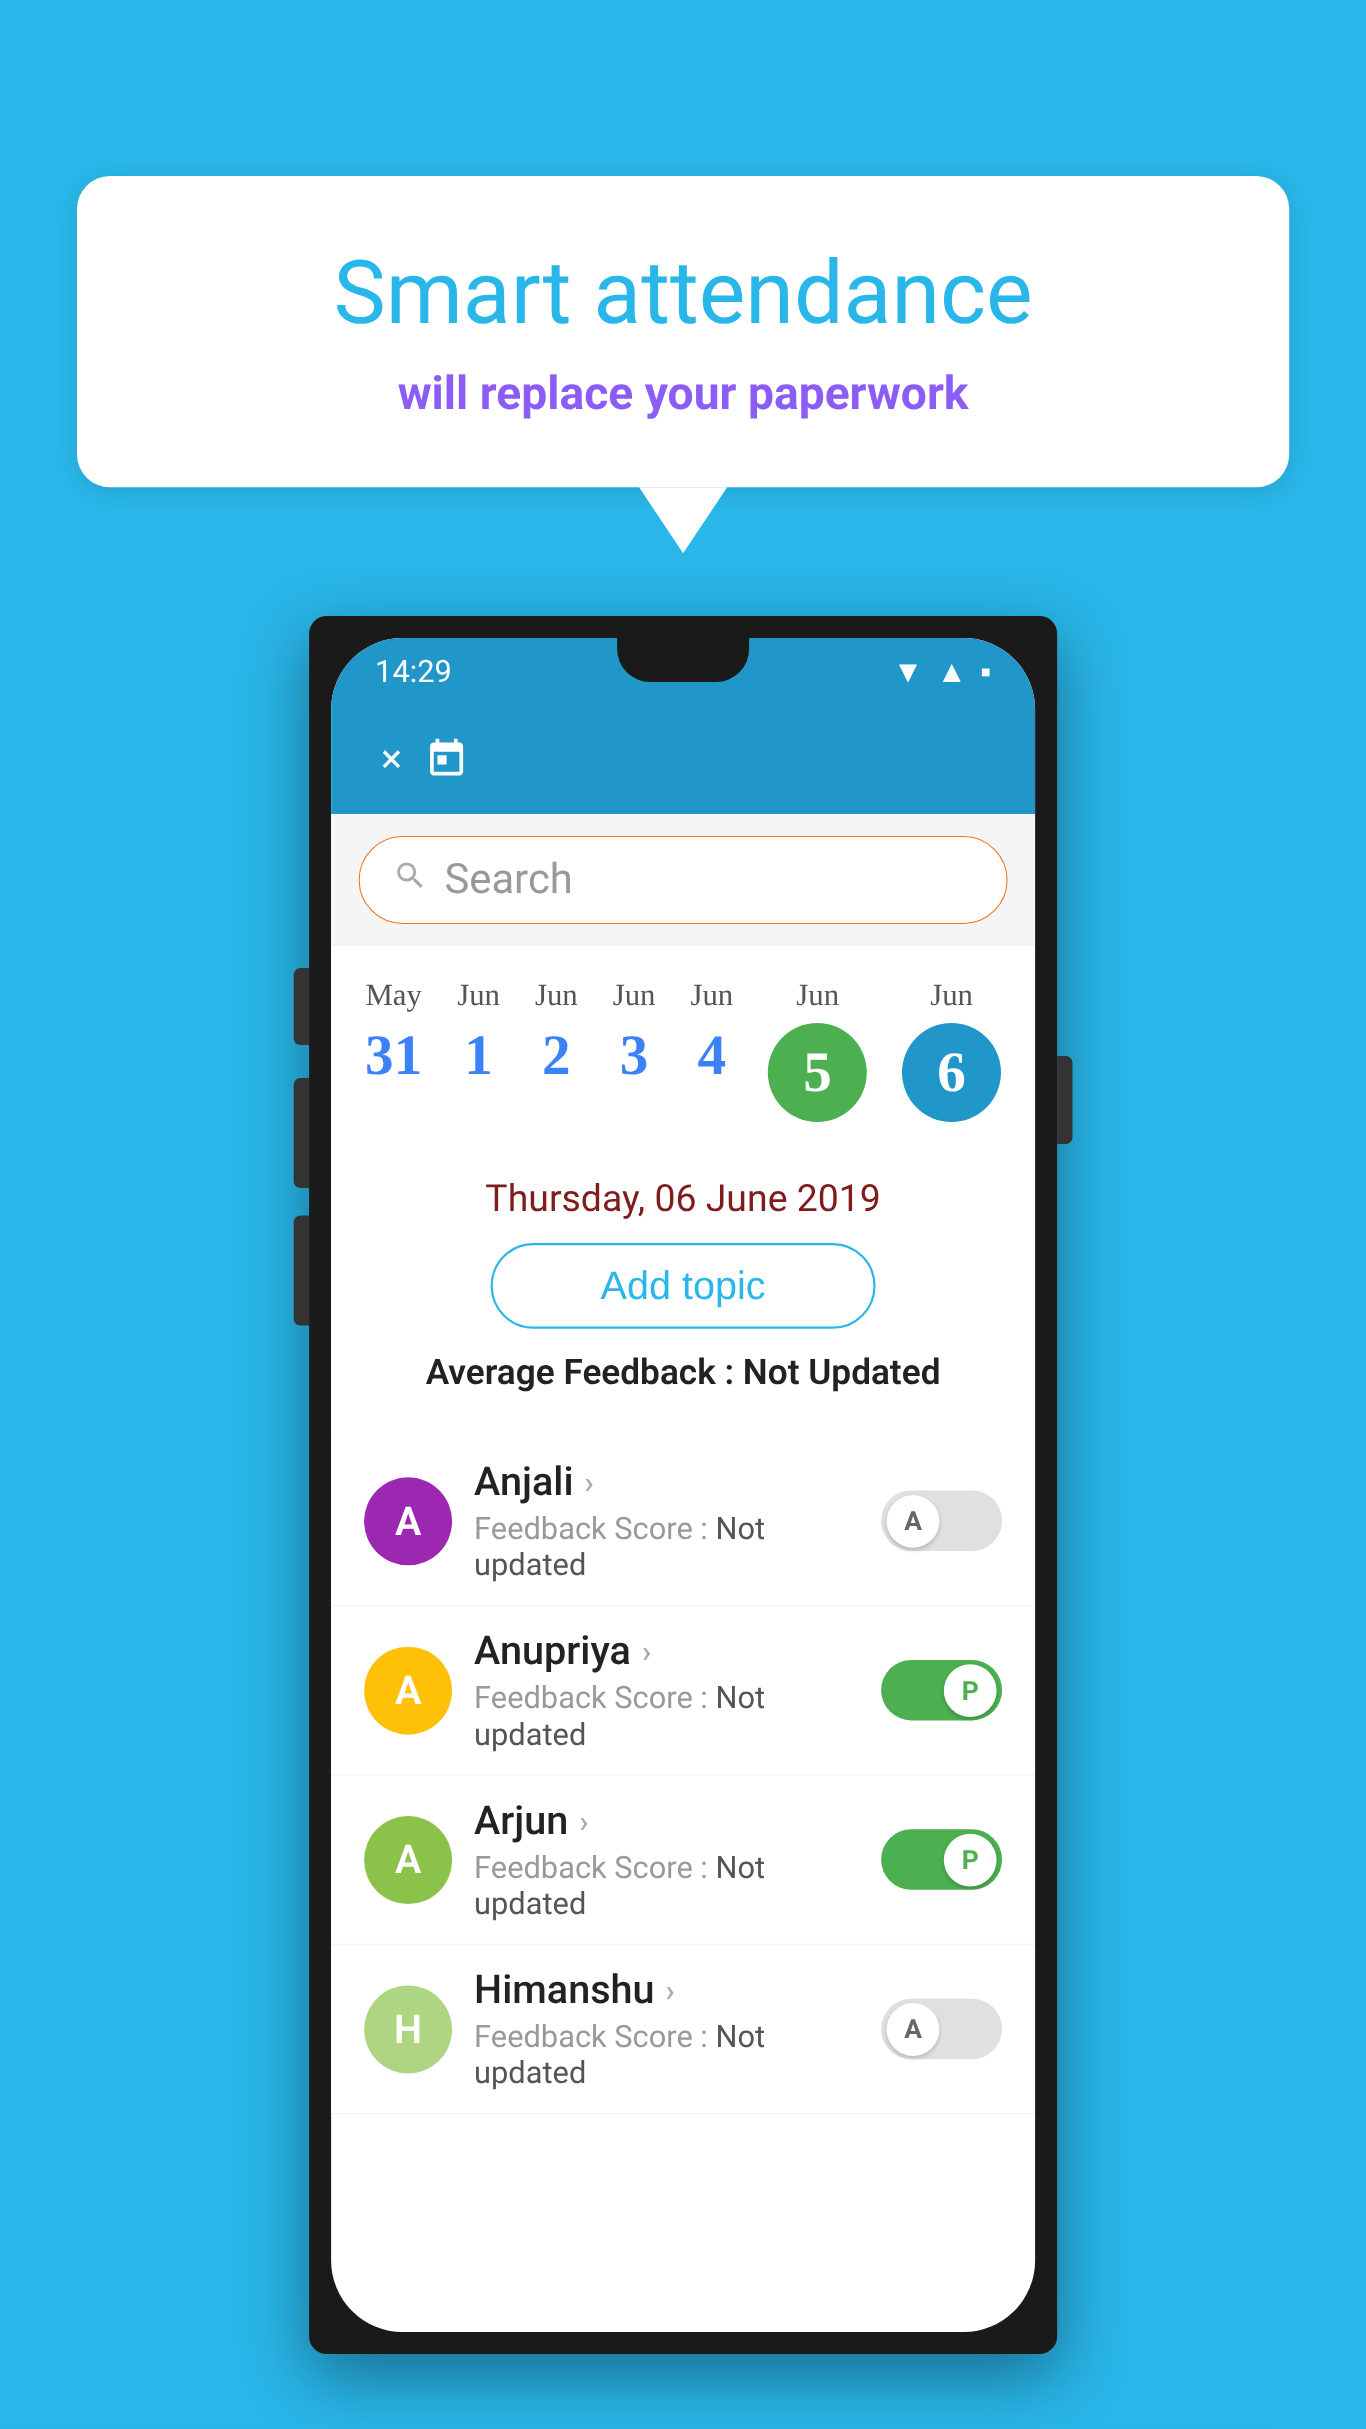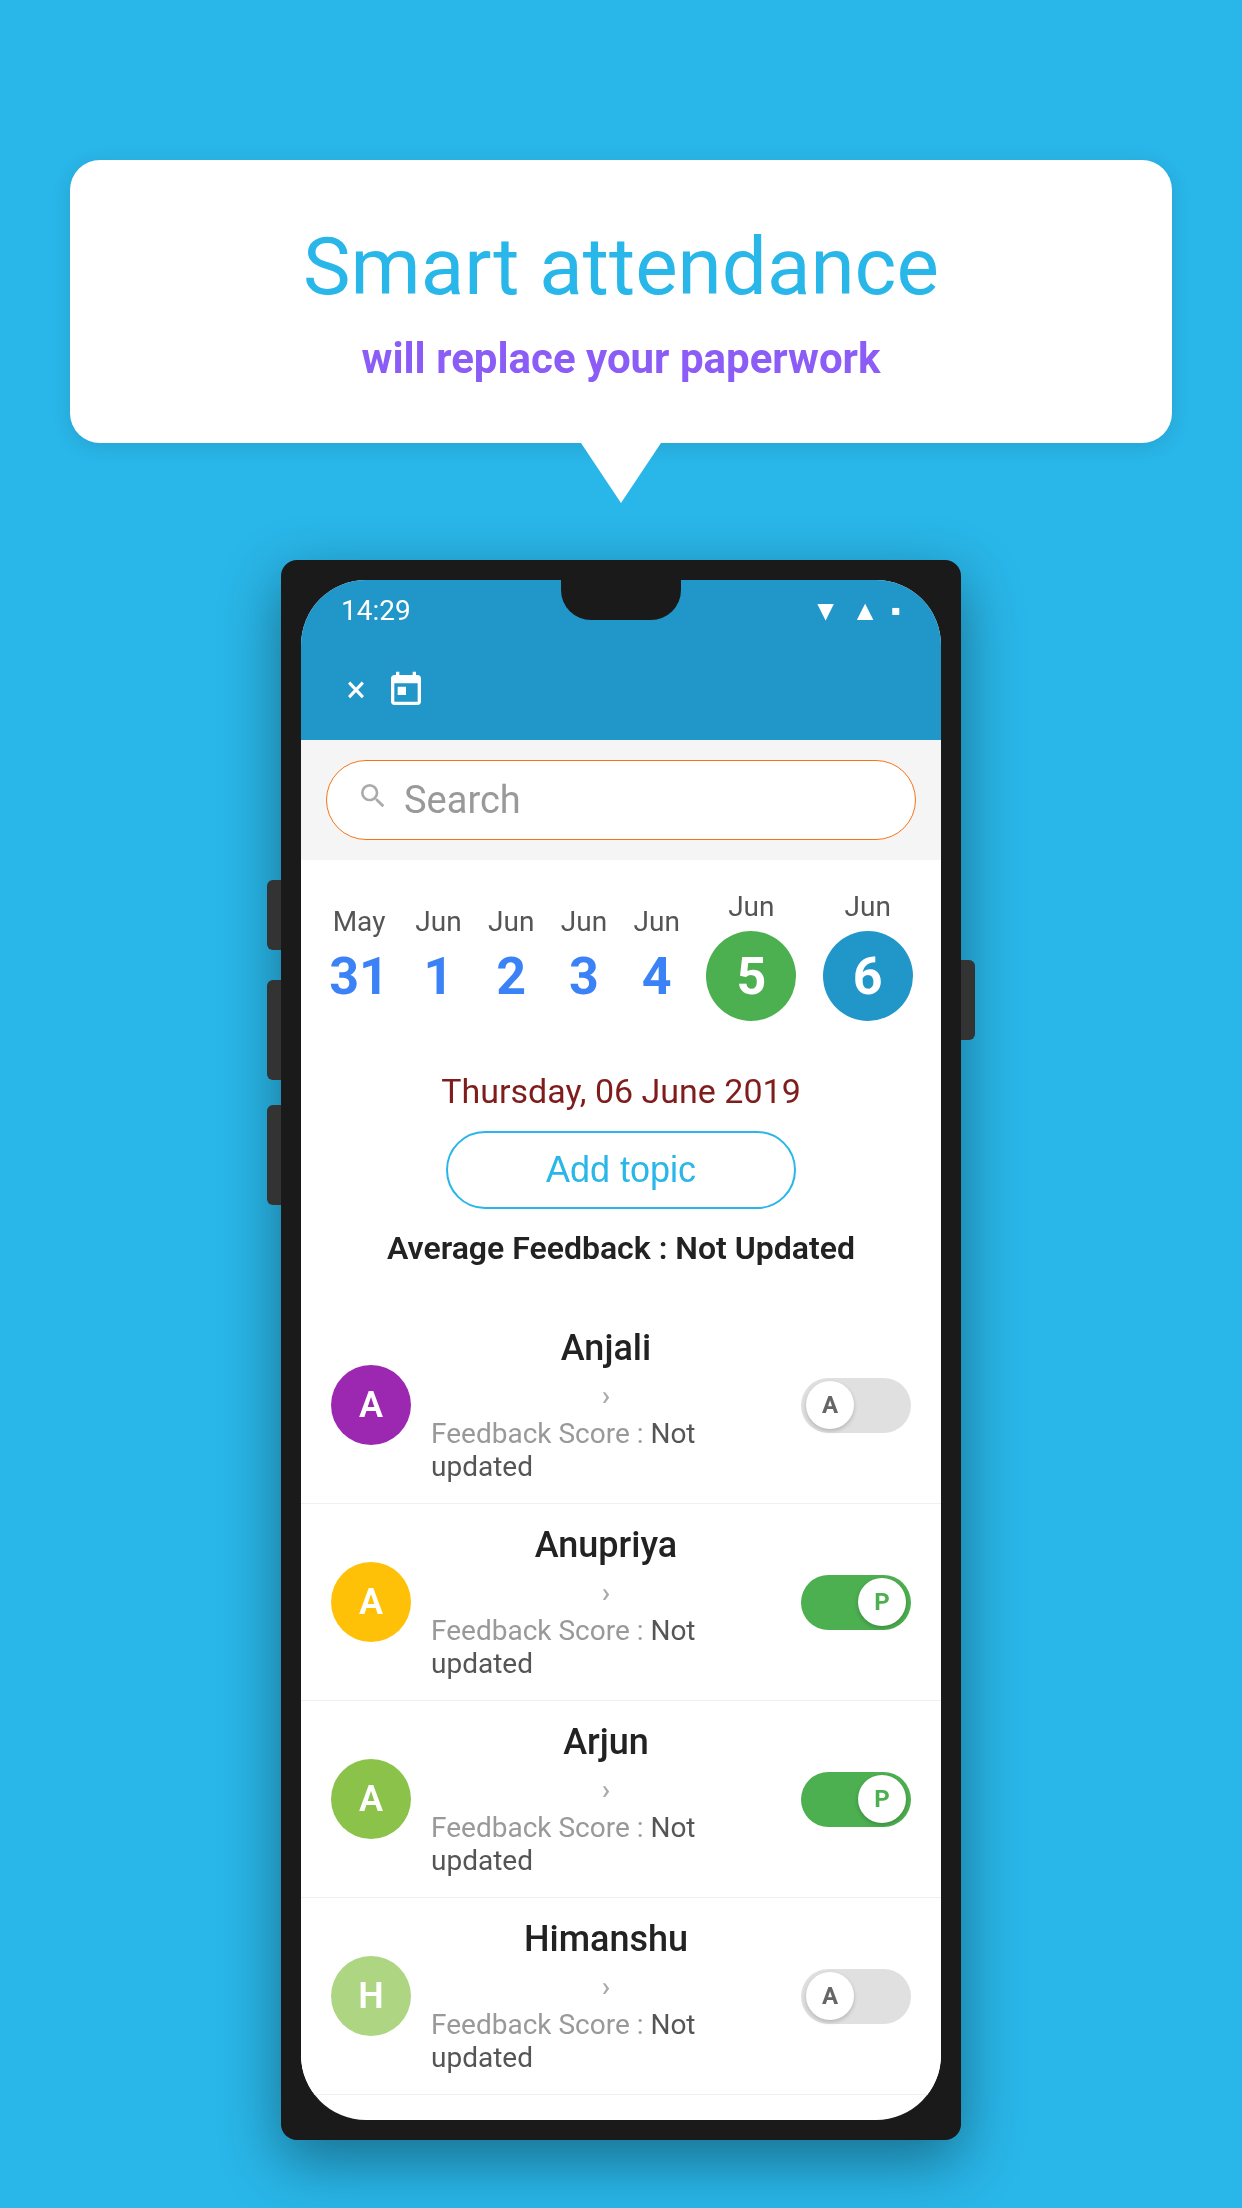--- a/index.html
+++ b/index.html
@@ -157,21 +157,22 @@
       font-size: 38px;
       color: #999;
     }
 
     
     .date-scroll {
       background: white;
       padding: 20px 15px 10px;
       display: flex;
       justify-content: space-around;
-      align-items: center;
+      align-items: flex-start;
+      font-family: Liberation Serif, serif;
     }
     .date-item {
       display: flex;
       flex-direction: column;
       align-items: center;
       gap: 8px;
       padding: 10px 12px;
     }
     .date-month {
       font-size: 28px;
@@ -269,21 +270,20 @@
     .student-info {
       flex: 1;
     }
     .student-name {
       font-size: 36px;
       color: #222;
       font-weight: 500;
       display: flex;
       align-items: center;
       gap: 10px;
-      flex-direction: column;
     }
     .chevron {
       color: #aaa;
       font-size: 28px;
     }
     .feedback-score {
       font-size: 28px;
       color: #999;
       margin-top: 5px;
     }

